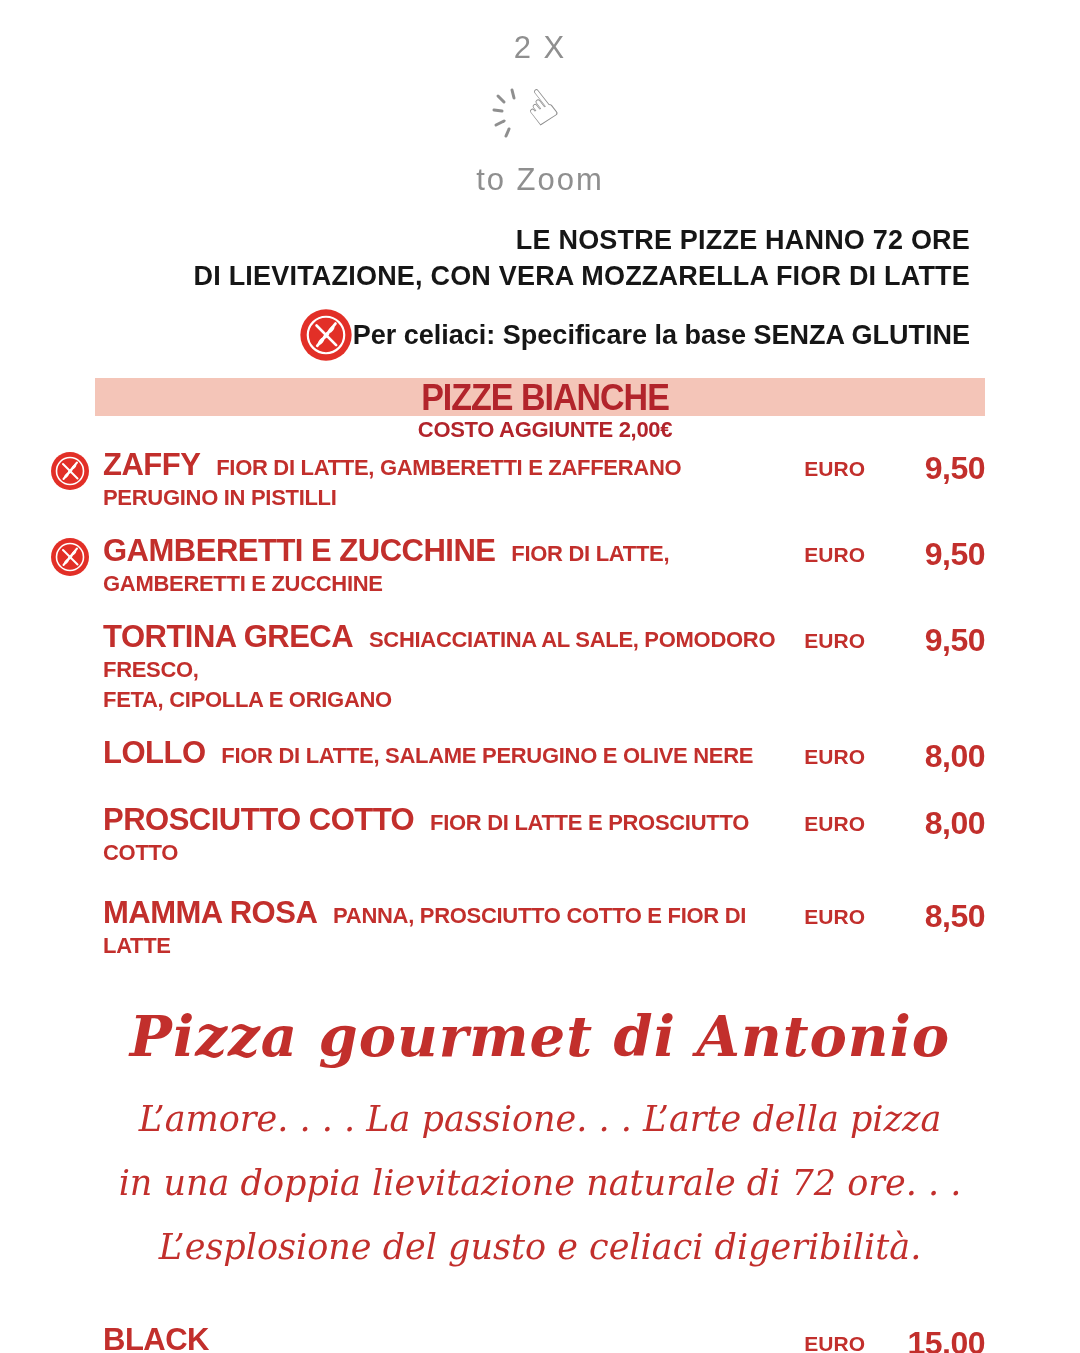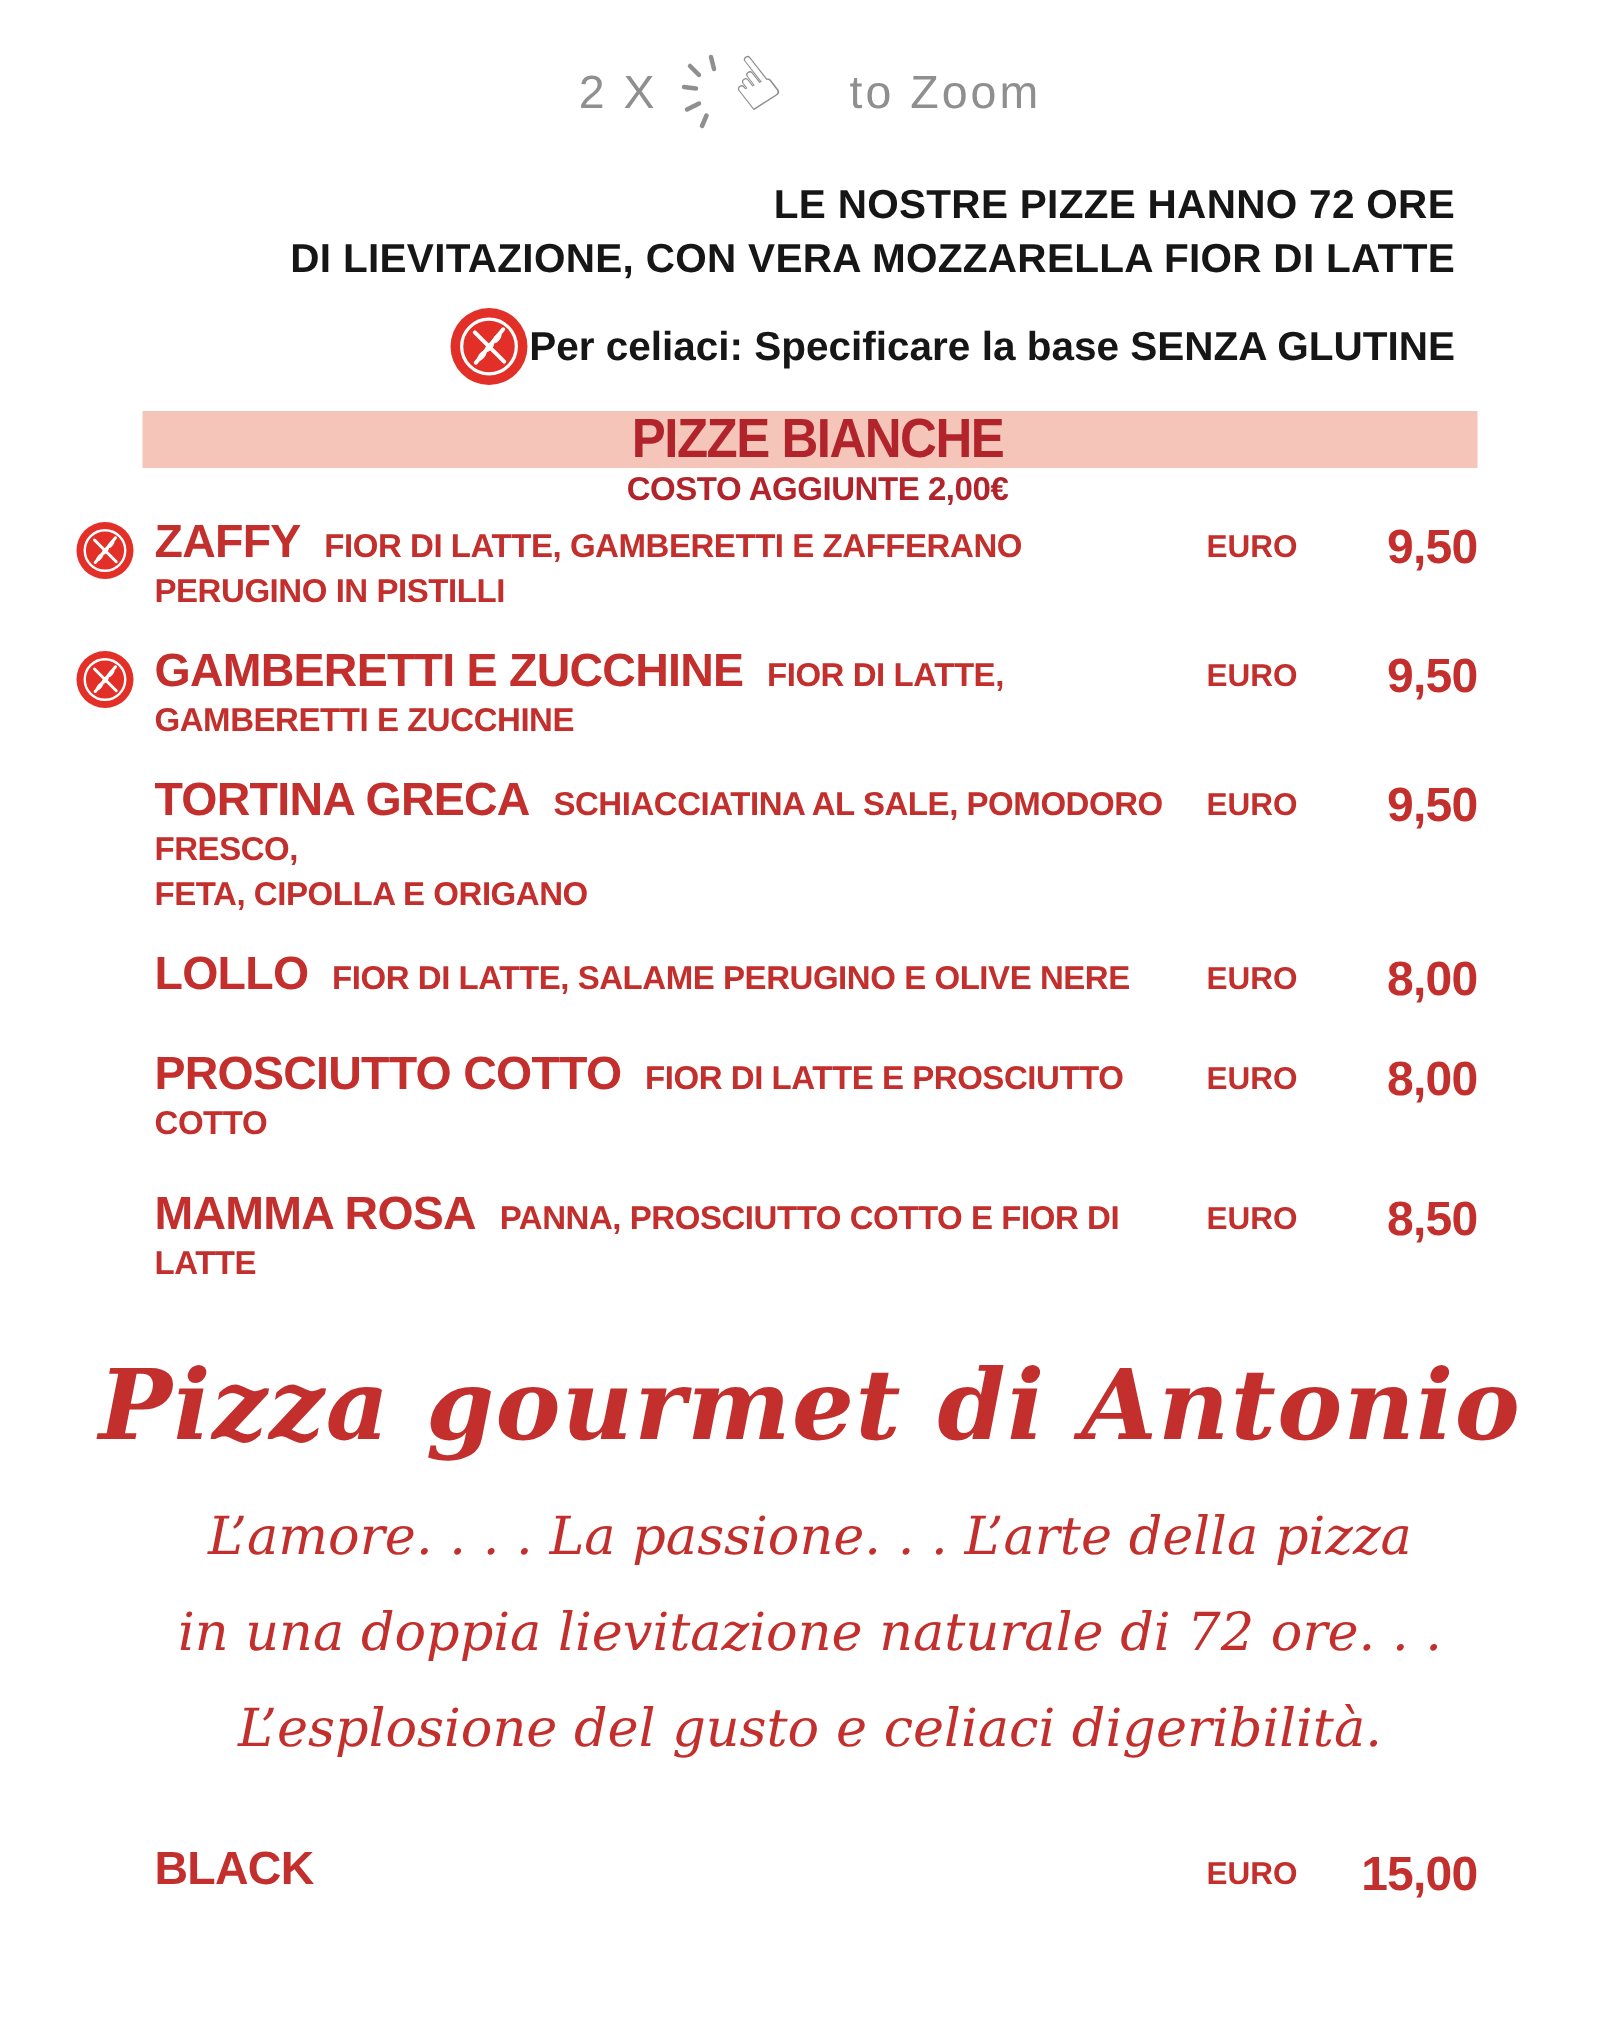--- a/index.html
+++ b/index.html
@@ -16,21 +16,21 @@
     width:1080px;height:1353px;
     font-family:"Liberation Sans", sans-serif;
     overflow:hidden;
   }
   .page{width:1080px;height:1353px;position:relative;background:#fff;}
 
   
   .zoom-hint{
     margin-top:30px;
     display:flex;align-items:center;justify-content:center;gap:16px;
-    color:var(--hint-gray);font-size:31px;letter-spacing:2px;
+    color:var(--hint-gray);font-size:31px;letter-spacing:2px;flex-direction:column;
   }
   .tap-icon{position:relative;width:96px;height:64px;display:inline-block;}
   .tap-icon .hand{
     position:absolute;left:34px;top:-2px;
     font-family:"DejaVu Sans", sans-serif;
     font-size:46px;color:var(--hint-gray);
     display:inline-block;transform:rotate(-38deg);
   }
   .tap-icon svg{position:absolute;left:0;top:6px;}
 
@@ -79,21 +79,21 @@
   .row .price{width:120px;text-align:right;font-size:32px;font-weight:800;letter-spacing:-.5px;flex:0 0 auto;}
   .row .gf-mini{position:absolute;left:-53px;top:1px;line-height:0;}
   .row.single{margin-bottom:30px;}
 
   
   .gourmet-title{
     margin-top:42px;
     text-align:center;
     font-family:"DejaVu Serif", serif;
     font-style:italic;font-weight:700;
-    font-size:65px;color:var(--accent-red);
+    font-size:56px;color:var(--accent-red);
     letter-spacing:1px;
   }
   .taglines{
     margin-top:18px;
     text-align:center;
     font-family:"DejaVu Serif", serif;
     font-style:italic;font-weight:400;
     font-size:35px;color:var(--accent-red);
     line-height:64px;
   }

